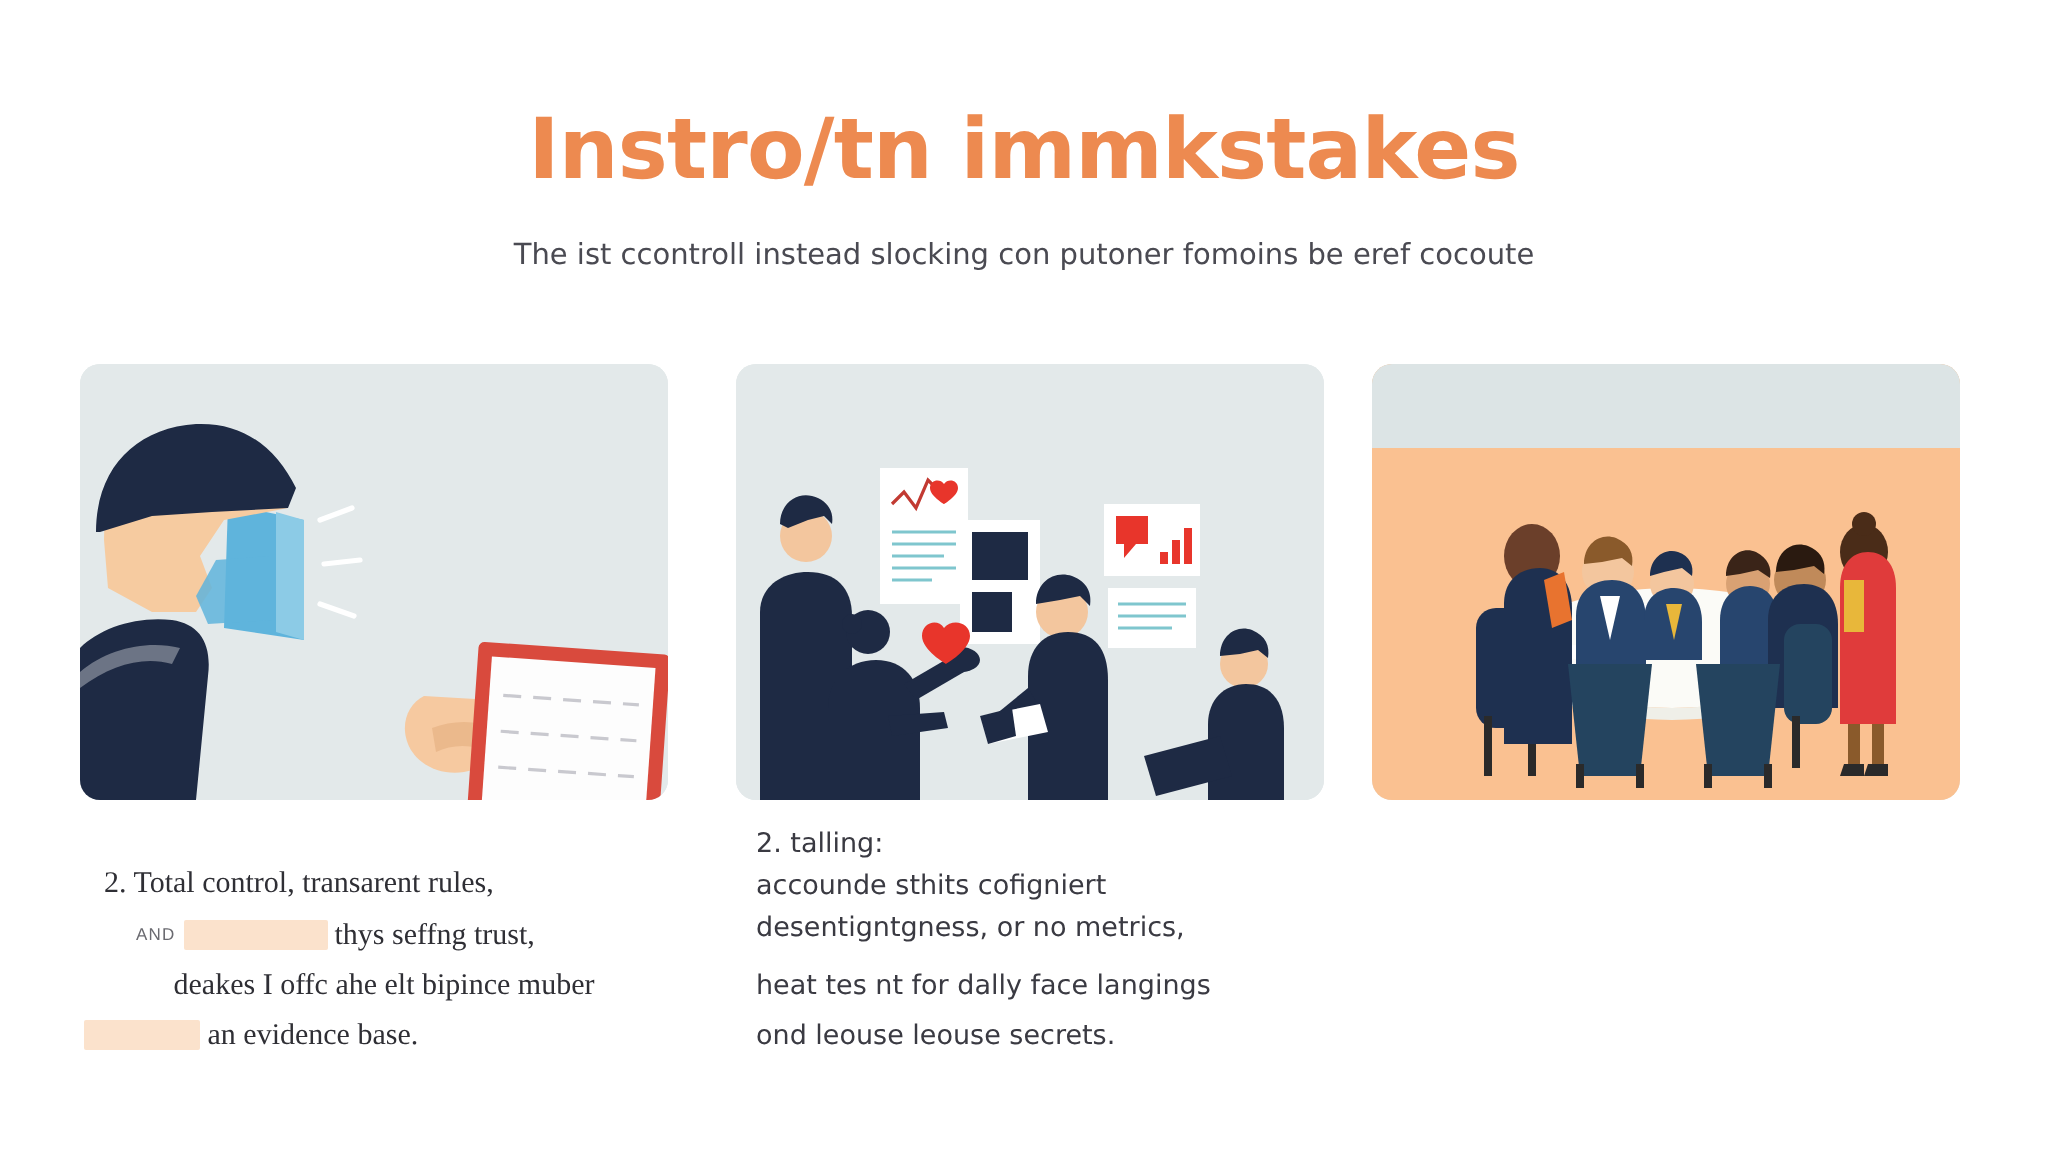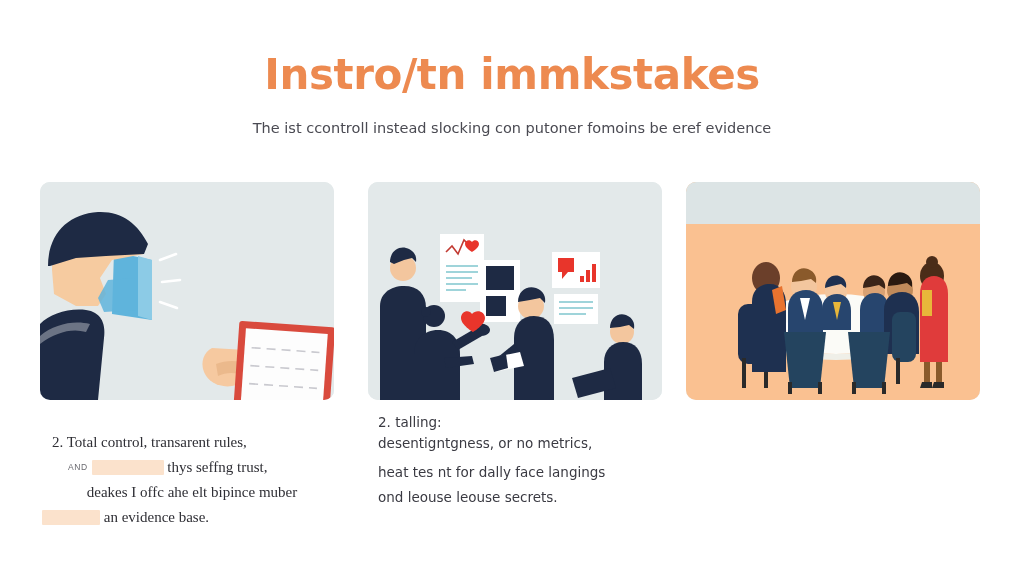--- a/index.html
+++ b/index.html
@@ -63,21 +63,21 @@
   .cap-mid .m2{line-height:21px;}
   .cap-mid .m3{line-height:25px;margin-top:6px;}
   .cap-mid .m4{line-height:25px;}
 </style>
 </head>
 <body>
 
 <div class="slide">
 
   <div class="title">Instro/tn immkstakes</div>
-  <div class="subtitle">The ist ccontroll instead slocking con putoner fomoins be eref evidence</div>
+  <div class="subtitle">The ist ccontroll instead slocking con putoner fomoins be eref cocoute</div>
 
   <div class="panel" id="panel-1">
     <svg viewBox="0 0 294 218">
       <rect x="0" y="0" width="294" height="218" fill="#E3E9EA"></rect>
 
       <polygon points="74,70 112,78 112,138 72,132" fill="#5FB4DC"></polygon>
       <polygon points="98,74 112,78 112,138 98,134" fill="#8CCBE6"></polygon>
 
       <g stroke="#FFFFFF" stroke-width="2.6" stroke-linecap="round">
         <line x1="120" y1="78" x2="136" y2="72"></line>
@@ -238,18 +238,19 @@
     </div>
     <div class="ln l4">deakes I offc ahe elt bipince muber</div>
     <div class="ln l5">
       <span class="hl hl-c"></span>
       <span>an evidence base.</span>
     </div>
   </div>
 
   <div class="caption cap-mid">
     <div class="m0">2. talling:</div>
+    <div class="m1">accounde sthits cofigniert</div>
     <div class="m2">desentigntgness, or no metrics,</div>
     <div class="m3">heat tes nt for dally face langings</div>
     <div class="m4">ond leouse leouse secrets.</div>
   </div>
 
 </div>
 
 </body></html>

